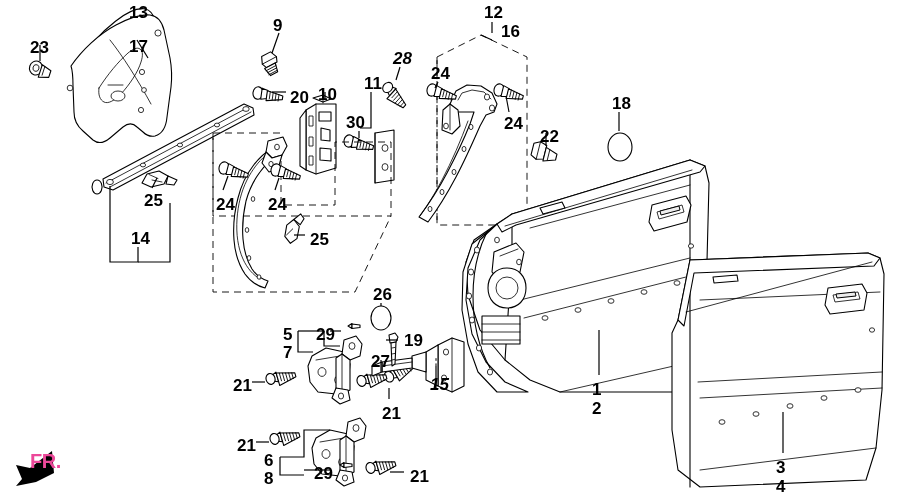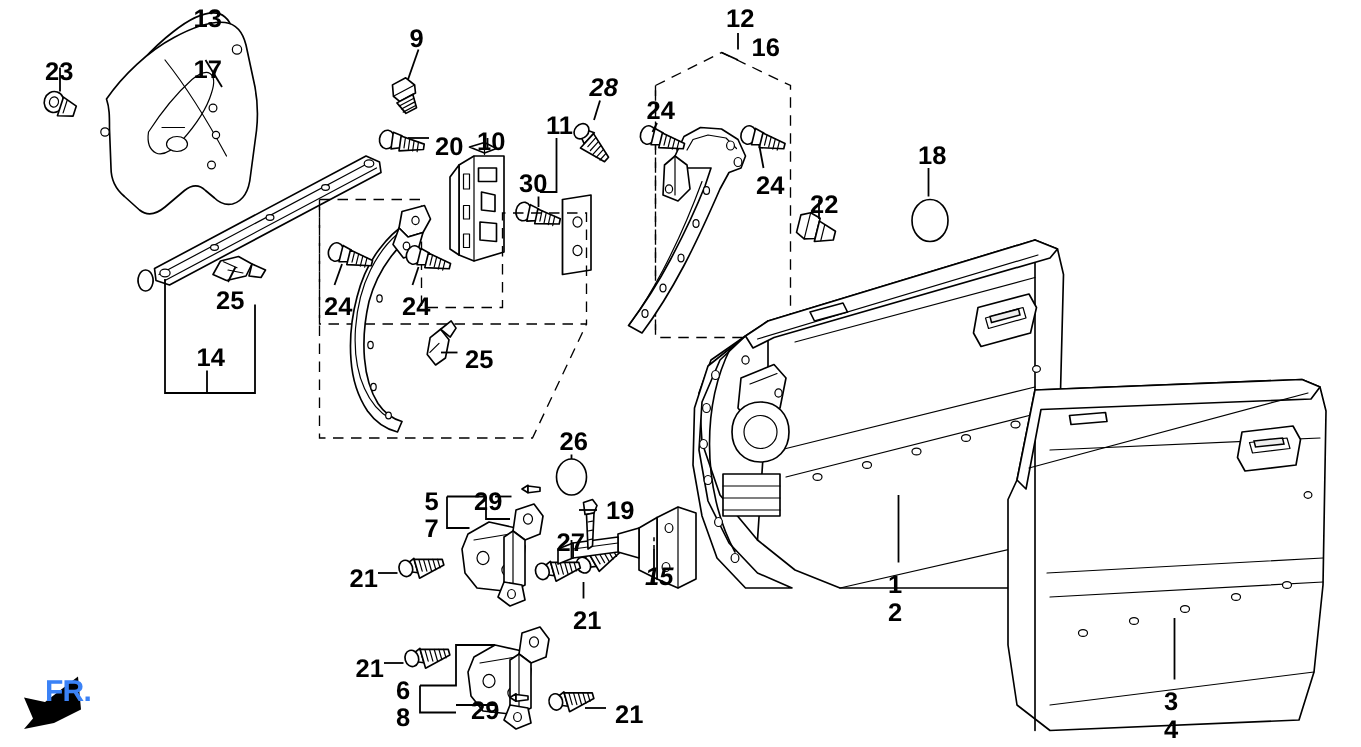--- a/index.html
+++ b/index.html
@@ -3,21 +3,21 @@
 <meta charset="utf-8">
 <title>Door Parts Diagram</title>
 <style>
   html,body{margin:0;padding:0;background:#ffffff;}
   body{width:907px;height:498px;overflow:hidden;
        font-family:"Liberation Sans", sans-serif;}
   #sheet{position:relative;width:907px;height:498px;background:#fff;}
   svg.layer{position:absolute;top:0;left:0;width:907px;height:498px;}
   .cal{position:absolute;font-weight:bold;font-size:17px;color:#000;
        line-height:1.02;letter-spacing:0px;white-space:nowrap;}
-  .fr{position:absolute;font-weight:bold;font-size:20px;color:#3b82f6;
+  .fr{position:absolute;font-weight:bold;font-size:20px;color:#ec4899;
       letter-spacing:-0.5px;}
 </style>
 </head>
 <body>
 
 <div id="sheet">
 
   <svg class="layer" viewBox="0 0 907 498">
     <defs>
       <style>

